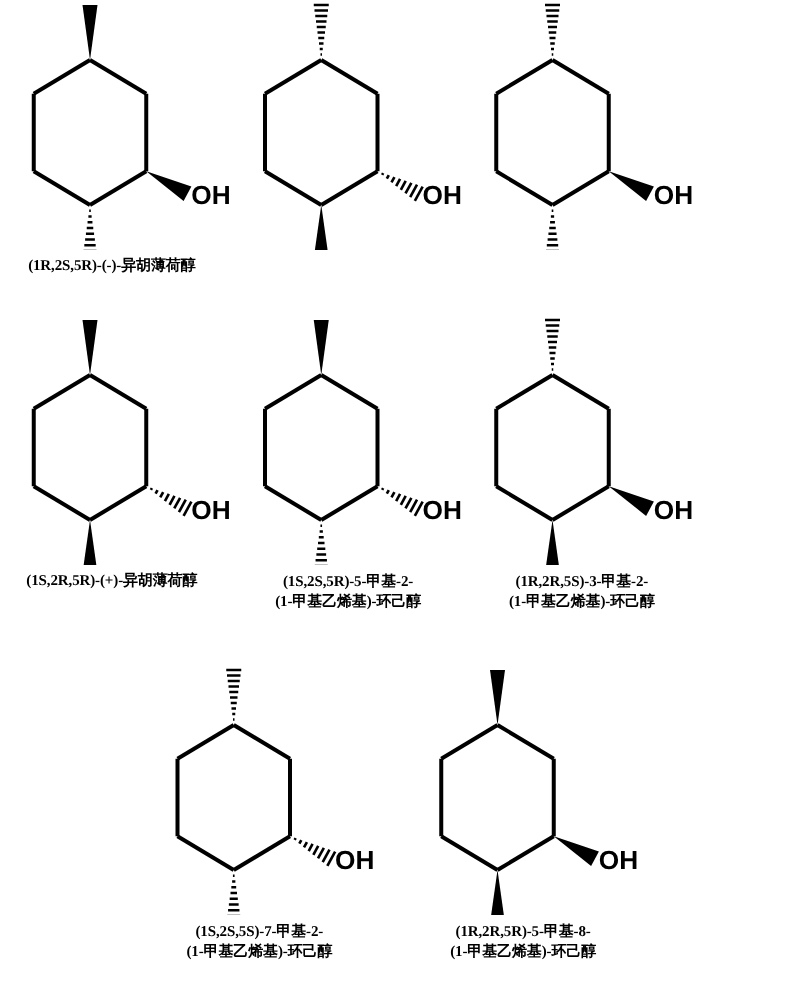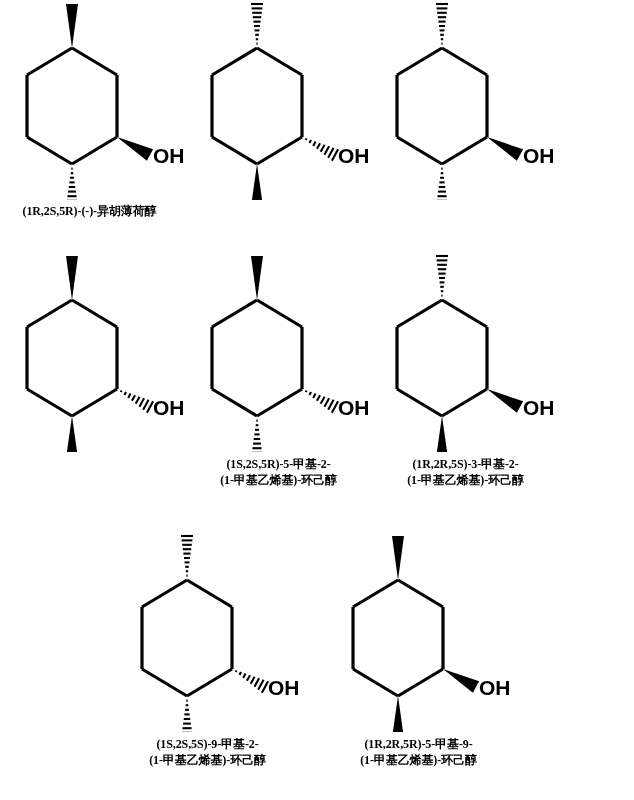--- a/index.html
+++ b/index.html
@@ -205,20 +205,23 @@
               <line x1="139.4155958629322" y1="154.7797409179576" x2="144.0844041370678" y2="146.2202590820424" stroke="#000000" stroke-width="2.1" stroke-linecap="butt"></line>
               <line x1="143.15152850675423" y1="157.74303107095056" x2="148.59847149324577" y2="147.75696892904944" stroke="#000000" stroke-width="2.1" stroke-linecap="butt"></line>
               <line x1="146.88746115057629" y1="160.7063212239435" x2="153.11253884942371" y2="149.2936787760565" stroke="#000000" stroke-width="2.1" stroke-linecap="butt"></line>
             </g>
             <text x="153" y="163">OH</text>
             <polygon points="72,164 65.5,210 78.5,210" fill="#000000"></polygon>
             <line x1="72" y1="210" x2="30" y2="232" stroke="#000000" stroke-width="3.2" stroke-linecap="butt"></line>
             <line x1="72" y1="210" x2="114" y2="236" stroke="#000000" stroke-width="3.2" stroke-linecap="butt"></line>
             <line x1="81.5" y1="204.5" x2="123.5" y2="230.5" stroke="#000000" stroke-width="3.2" stroke-linecap="butt"></line>
           </svg></div>
+      <div class="caption cap-shift-a">
+          <span class="line">(1S,2R,5R)-(+)-异胡薄荷醇</span>
+        </div>
     </div>
     <div class="cell">
       <div class="struct"><svg width="185" height="200" viewBox="0 0 185 200">
             <line x1="72" y1="48" x2="27" y2="75" stroke="#000000" stroke-width="3.2" stroke-linecap="butt"></line>
             <line x1="27" y1="75" x2="27" y2="137" stroke="#000000" stroke-width="3.2" stroke-linecap="butt"></line>
             <line x1="27" y1="137" x2="72" y2="164" stroke="#000000" stroke-width="3.2" stroke-linecap="butt"></line>
             <line x1="72" y1="164" x2="117" y2="137" stroke="#000000" stroke-width="3.2" stroke-linecap="butt"></line>
             <line x1="117" y1="137" x2="117" y2="75" stroke="#000000" stroke-width="3.2" stroke-linecap="butt"></line>
             <line x1="117" y1="75" x2="72" y2="48" stroke="#000000" stroke-width="3.2" stroke-linecap="butt"></line>
             <polygon points="72,48 78,4 66,4" fill="#000000"></polygon>
@@ -330,40 +333,40 @@
               <line x1="67.45" y1="196.2" x2="76.55" y2="196.2" stroke="#000000" stroke-width="2.1" stroke-linecap="butt"></line>
               <line x1="66.8" y1="200.8" x2="77.2" y2="200.8" stroke="#000000" stroke-width="2.1" stroke-linecap="butt"></line>
               <line x1="66.15" y1="205.4" x2="77.85" y2="205.4" stroke="#000000" stroke-width="2.1" stroke-linecap="butt"></line>
               <line x1="65.5" y1="210" x2="78.5" y2="210" stroke="#000000" stroke-width="2.1" stroke-linecap="butt"></line>
             </g>
             <line x1="72" y1="210" x2="30" y2="232" stroke="#000000" stroke-width="3.2" stroke-linecap="butt"></line>
             <line x1="72" y1="210" x2="114" y2="236" stroke="#000000" stroke-width="3.2" stroke-linecap="butt"></line>
             <line x1="81.5" y1="204.5" x2="123.5" y2="230.5" stroke="#000000" stroke-width="3.2" stroke-linecap="butt"></line>
           </svg></div>
       <div class="caption caption-2line">
-          <span class="line">(1S,2S,5S)-9-甲基-2-</span>
+          <span class="line">(1S,2S,5S)-7-甲基-2-</span>
           <span class="line">(1-甲基乙烯基)-环己醇</span>
         </div>
     </div>
     <div class="cell">
       <div class="struct"><svg width="185" height="200" viewBox="0 0 185 200">
             <line x1="72" y1="48" x2="27" y2="75" stroke="#000000" stroke-width="3.2" stroke-linecap="butt"></line>
             <line x1="27" y1="75" x2="27" y2="137" stroke="#000000" stroke-width="3.2" stroke-linecap="butt"></line>
             <line x1="27" y1="137" x2="72" y2="164" stroke="#000000" stroke-width="3.2" stroke-linecap="butt"></line>
             <line x1="72" y1="164" x2="117" y2="137" stroke="#000000" stroke-width="3.2" stroke-linecap="butt"></line>
             <line x1="117" y1="137" x2="117" y2="75" stroke="#000000" stroke-width="3.2" stroke-linecap="butt"></line>
             <line x1="117" y1="75" x2="72" y2="48" stroke="#000000" stroke-width="3.2" stroke-linecap="butt"></line>
             <polygon points="72,48 78,4 66,4" fill="#000000"></polygon>
             <polygon points="117,137 146.88746115057629,160.7063212239435 153.11253884942371,149.2936787760565" fill="#000000"></polygon>
             <text x="153" y="163">OH</text>
             <polygon points="72,164 65.5,210 78.5,210" fill="#000000"></polygon>
             <line x1="72" y1="210" x2="30" y2="232" stroke="#000000" stroke-width="3.2" stroke-linecap="butt"></line>
             <line x1="72" y1="210" x2="114" y2="236" stroke="#000000" stroke-width="3.2" stroke-linecap="butt"></line>
             <line x1="81.5" y1="204.5" x2="123.5" y2="230.5" stroke="#000000" stroke-width="3.2" stroke-linecap="butt"></line>
           </svg></div>
       <div class="caption caption-2line">
-          <span class="line">(1R,2R,5R)-5-甲基-9-</span>
+          <span class="line">(1R,2R,5R)-5-甲基-8-</span>
           <span class="line">(1-甲基乙烯基)-环己醇</span>
         </div>
     </div>
   </div>
 
 </div>
 
 </body></html>

